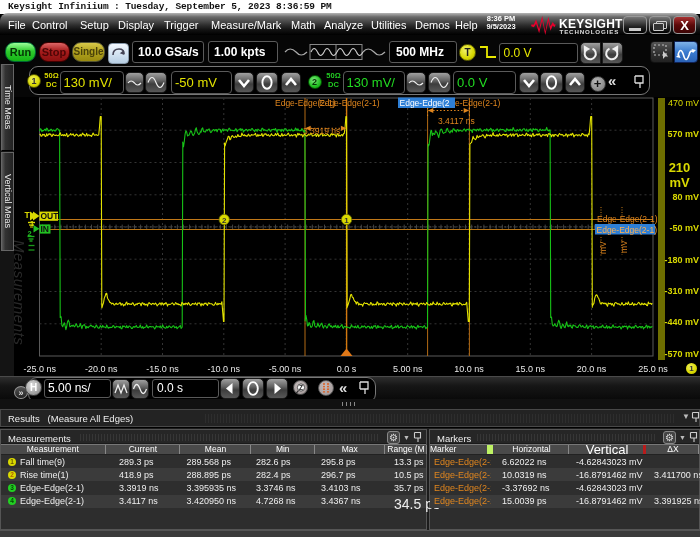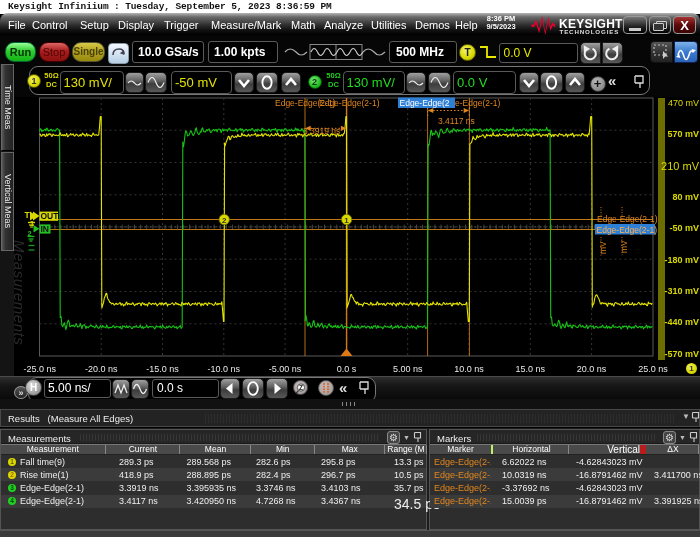--- a/index.html
+++ b/index.html
@@ -37,21 +37,21 @@
     <div class="abs" style="left:5px;top:11px;width:12px;height:3px;background:#ccc"></div>
   </div>
 <div class="abs" style="left:649px;top:16px;width:22px;height:18px;background:linear-gradient(#777,#222 60%,#000);border:1px solid #999;border-radius:4px">
     <div class="abs" style="left:6px;top:4px;width:11px;height:8px;border:1.5px solid #ccc;border-radius:1px"></div>
     <div class="abs" style="left:3px;top:6px;width:11px;height:8px;border:1.5px solid #ccc;border-radius:1px;background:#333"></div>
   </div>
 <div class="abs" style="left:673px;top:16px;width:23px;height:18px;background:linear-gradient(#a33,#5d0a0a 50%,#3c0505);border:1px solid #999;border-radius:4px;color:#fff;font-weight:bold;font-size:13px;text-align:center;line-height:17px">X</div>
 
 <div class="abs" style="left:0;top:35px;width:700px;height:29px;background:#060606"></div>
 <div class="abs" style="left:5px;top:42px;width:31px;height:20px;background:linear-gradient(#9f9,#2ecc2e 45%,#15b315);border:1px solid #063;border-radius:9px;color:#053305;font-size:11px;font-weight:bold;text-align:center;line-height:18px">Run</div>
-<div class="abs" style="left:38.5px;top:42px;width:31px;height:20px;background:linear-gradient(#d66,#a81c1c 45%,#8c1111);border:1px solid #400;border-radius:9px;color:#4d0606;font-size:11px;font-weight:normal;text-align:center;line-height:18px">Stop</div>
+<div class="abs" style="left:38.5px;top:42px;width:31px;height:20px;background:linear-gradient(#d66,#a81c1c 45%,#8c1111);border:1px solid #400;border-radius:9px;color:#4d0606;font-size:11px;font-weight:bold;text-align:center;line-height:18px">Stop</div>
 <div class="abs" style="left:72px;top:42px;width:33px;height:20px;background:linear-gradient(#d9c94a,#b3a41f 45%,#998a10);border:1px solid #553;border-radius:9px;color:#4a420a;font-size:10px;font-weight:bold;text-align:center;line-height:18px">Single</div>
 <div class="abs" style="left:107.5px;top:42.5px;width:21px;height:21px;background:linear-gradient(#f4f9ff,#cfe0ef 60%,#b8cfe4);border:1px solid #89a;border-radius:4px">
 <svg width="19" height="19" viewBox="0 0 19 19">
       <path d="M4 11 q0 -6 6 -6 q5 0 5 5" fill="none" stroke="#445" stroke-width="1.6"></path>
       <path d="M15 6 l0.3 5 l-4.5 -1.8 Z" fill="#445"></path>
     </svg></div>
 <div class="box abs" style="left:132px;top:40.5px;width:72px;height:22px;font-size:12px;font-weight:bold;line-height:20px;padding-left:5px">10.0 GSa/s</div>
 <div class="box abs" style="left:208px;top:40.5px;width:70px;height:22px;font-size:12px;font-weight:bold;line-height:20px;padding-left:5px">1.00 kpts</div>
 <svg class="abs" style="left:284px;top:44px" width="102" height="16" viewBox="0 0 102 16">
 <path d="M1 8 q5 -6 11 0 q5 6 11 0" fill="none" stroke="#aaa" stroke-width="1.2"></path>
@@ -313,21 +313,21 @@
     <text x="40.5" y="232.2" font-size="8.5" font-weight="bold" fill="#111" font-family="Liberation Sans">IN</text>
 <line x1="27.5" y1="236.5" x2="34.5" y2="236.5" stroke="#1db31d" stroke-width="1.3"></line>
 <line x1="28.5" y1="239" x2="33.5" y2="239" stroke="#1db31d" stroke-width="1.3"></line>
 <line x1="29.5" y1="241" x2="32.5" y2="241" stroke="#1db31d" stroke-width="1.3"></line>
 <line x1="28.5" y1="245.5" x2="34.5" y2="245.5" stroke="#1a9a1a" stroke-width="1.3"></line>
 <line x1="28.5" y1="250" x2="34.5" y2="250" stroke="#1a9a1a" stroke-width="1.3"></line>
 </svg>
 <div class="abs" style="left:658px;top:98px;width:7px;height:262px;background:#6e6e00"></div>
 <div class="abs" style="left:660px;top:97.5px;width:39px;height:10px;color:#d9d900;font-size:9px;font-weight:normal;text-align:right">470 mV</div>
 <div class="abs" style="left:660px;top:128.9px;width:39px;height:10px;color:#d9d900;font-size:9px;font-weight:bold;text-align:right">570 mV</div>
-<div class="abs" style="left:660px;top:160.3px;width:39px;height:10px;color:#d9d900;font-size:11px;font-weight:normal;text-align:right">210 mV</div>
+<div class="abs" style="left:660px;top:160.3px;width:39px;height:10px;color:#d9d900;font-size:13px;font-weight:bold;text-align:center">210 mV</div>
 <div class="abs" style="left:660px;top:191.7px;width:39px;height:10px;color:#d9d900;font-size:9px;font-weight:bold;text-align:right">80 mV</div>
 <div class="abs" style="left:660px;top:223.1px;width:39px;height:10px;color:#d9d900;font-size:9px;font-weight:bold;text-align:right">-50 mV</div>
 <div class="abs" style="left:660px;top:254.5px;width:39px;height:10px;color:#d9d900;font-size:9px;font-weight:bold;text-align:right">-180 mV</div>
 <div class="abs" style="left:660px;top:285.9px;width:39px;height:10px;color:#d9d900;font-size:9px;font-weight:bold;text-align:right">-310 mV</div>
 <div class="abs" style="left:660px;top:317.3px;width:39px;height:10px;color:#d9d900;font-size:9px;font-weight:bold;text-align:right">-440 mV</div>
 <div class="abs" style="left:660px;top:348.7px;width:39px;height:10px;color:#d9d900;font-size:9px;font-weight:bold;text-align:right">-570 mV</div>
 <div class="abs" style="left:15.8px;top:364px;width:48px;color:#e8e8e8;font-size:9px;text-align:center">-25.0 ns</div>
 <div class="abs" style="left:77.2px;top:364px;width:48px;color:#e8e8e8;font-size:9px;text-align:center">-20.0 ns</div>
 <div class="abs" style="left:138.5px;top:364px;width:48px;color:#e8e8e8;font-size:9px;text-align:center">-15.0 ns</div>
 <div class="abs" style="left:199.8px;top:364px;width:48px;color:#e8e8e8;font-size:9px;text-align:center">-10.0 ns</div>
@@ -444,23 +444,23 @@
 <div class="abs" style="left:394px;top:483.2px;color:#eee;font-size:9px;white-space:nowrap">35.7 ps</div>
 <div class="abs" style="left:1px;top:494.6px;width:425px;height:13.2px;background:#3b3b3b"></div>
 <div class="abs" style="left:8px;top:497.2px;width:8px;height:8px;background:#22d022;border-radius:50%;color:#054a05;font-size:6.5px;font-weight:bold;text-align:center;line-height:8px">4</div>
 <div class="abs" style="left:20px;top:496.4px;color:#eee;font-size:9px">Edge-Edge(2-1)</div>
 <div class="abs" style="left:119px;top:496.4px;color:#eee;font-size:9px;white-space:nowrap">3.4117 ns</div>
 <div class="abs" style="left:186.5px;top:496.4px;color:#eee;font-size:9px;white-space:nowrap">3.420950 ns</div>
 <div class="abs" style="left:256px;top:496.4px;color:#eee;font-size:9px;white-space:nowrap">4.7268 ns</div>
 <div class="abs" style="left:321px;top:496.4px;color:#eee;font-size:9px;white-space:nowrap">3.4367 ns</div>
 <div class="abs" style="left:394px;top:496.4px;color:#eee;font-size:14px;white-space:nowrap">34.5 ps</div>
 <div class="abs" style="left:430px;top:444px;width:269px;height:10.5px;background:#4a4a4a;border-top:1px solid #777;border-bottom:1px solid #222"></div>
-<div class="abs" style="left:430px;top:445px;width:63px;height:9px;border-right:2px solid #bef264;color:#fff;font-size:8.5px;text-align:center;line-height:9px;white-space:nowrap;overflow:hidden">Marker</div>
+<div class="abs" style="left:430px;top:445px;width:63px;height:9px;border-right:6px solid #bef264;color:#fff;font-size:8.5px;line-height:9px;white-space:nowrap;overflow:hidden">Marker</div>
 <div class="abs" style="left:495px;top:445px;width:74px;height:9px;border-right:1px solid #888;color:#fff;font-size:8.5px;text-align:center;line-height:9px;white-space:nowrap;overflow:hidden">Horizontal</div>
-<div class="abs" style="left:571px;top:445px;width:75px;height:9px;border-right:6px solid #b91c1c;color:#fff;font-size:10px;text-align:right;line-height:9px;white-space:nowrap;overflow:hidden">Vertical</div>
+<div class="abs" style="left:571px;top:445px;width:75px;height:9px;border-right:3px solid #b91c1c;color:#fff;font-size:13px;text-align:center;line-height:9px;white-space:nowrap;overflow:hidden">Vertical</div>
 <div class="abs" style="left:648px;top:445px;width:51px;height:9px;border-right:1px solid #888;color:#fff;font-size:8.5px;text-align:center;line-height:9px;white-space:nowrap;overflow:hidden">ΔX</div>
 <div class="abs" style="left:430px;top:455.0px;width:269px;height:13.2px;background:#2e2e2e"></div>
 <div class="abs" style="left:434px;top:456.8px;width:57px;color:#e0861e;font-size:9px;white-space:nowrap;overflow:hidden">Edge-Edge(2-1</div>
 <div class="abs" style="left:502px;top:456.8px;color:#eee;font-size:9px;white-space:nowrap">6.62022 ns</div>
 <div class="abs" style="left:576px;top:456.8px;color:#eee;font-size:9px;white-space:nowrap">-4.62843023 mV</div>
 <div class="abs" style="left:654px;top:456.8px;color:#eee;font-size:9px;white-space:nowrap"></div>
 <div class="abs" style="left:430px;top:468.2px;width:269px;height:13.2px;background:#3b3b3b"></div>
 <div class="abs" style="left:434px;top:470.0px;width:57px;color:#e0861e;font-size:9px;white-space:nowrap;overflow:hidden">Edge-Edge(2-1</div>
 <div class="abs" style="left:502px;top:470.0px;color:#eee;font-size:9px;white-space:nowrap">10.0319 ns</div>
 <div class="abs" style="left:576px;top:470.0px;color:#eee;font-size:9px;white-space:nowrap">-16.8791462 mV</div>

